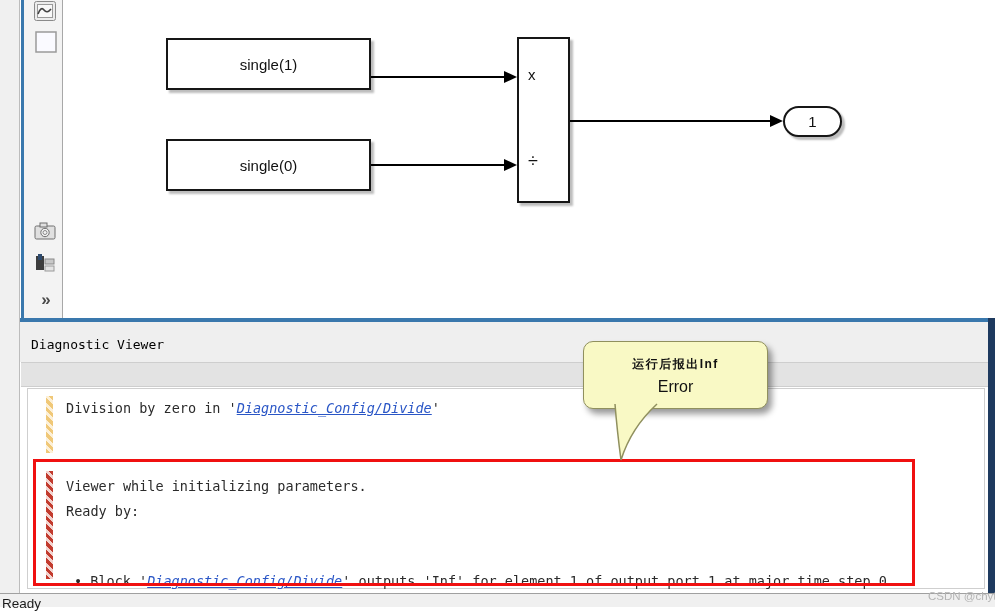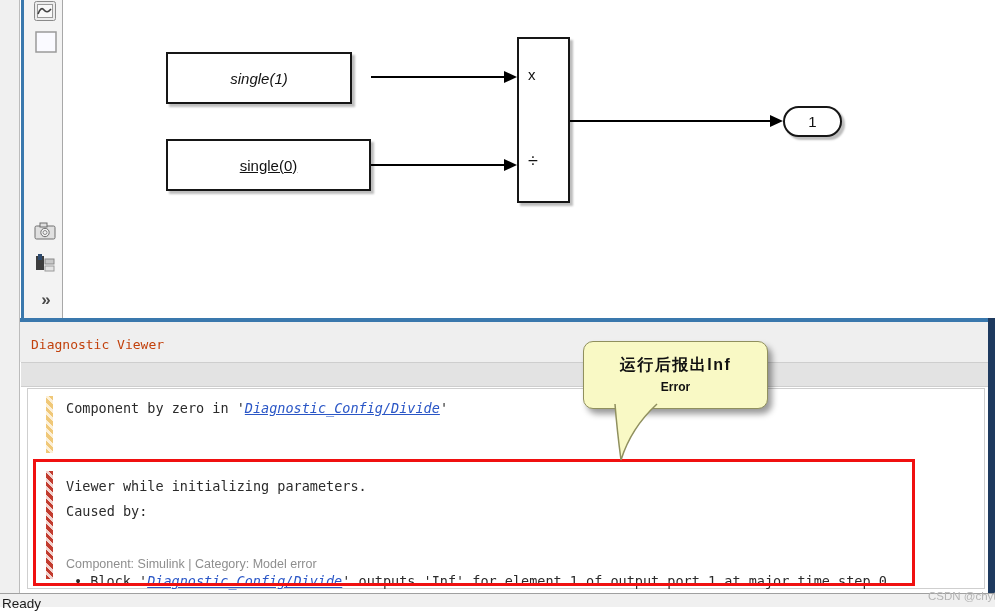--- a/index.html
+++ b/index.html
@@ -12,35 +12,35 @@
   .palette{position:absolute;left:21px;top:0;width:42px;height:318px;background:#f3f3f3;
            border-left:3px solid #3a78ad;border-right:1px solid #a8a8a8;box-sizing:border-box;}
   .pal-btn{position:absolute;width:24px;height:24px;display:flex;align-items:center;justify-content:center;cursor:pointer;}
   .pal-chevron{font-size:17px;color:#4a4a4a;font-weight:bold;}
 
   
   .canvas{position:absolute;left:64px;top:0;width:931px;height:318px;background:#fff;}
   .blk{position:absolute;background:#fff;border:2px solid #161616;box-sizing:border-box;
        box-shadow:3px 3px 2px #bdbdbd;display:flex;align-items:center;justify-content:center;
        font-size:15px;color:#111;}
-  .blk-single1{left:166px;top:52px;width:186px;height:52px;font-style:italic;}
-  .blk-single0{left:166px;top:139px;width:205px;height:52px;text-decoration:underline;}
+  .blk-single1{left:166px;top:38px;width:205px;height:52px;}
+  .blk-single0{left:166px;top:139px;width:205px;height:52px;}
   .blk-divide{left:517px;top:37px;width:53px;height:166px;justify-content:flex-start;}
   .div-lbl{position:absolute;left:9px;font-size:15px;color:#111;}
   .div-lbl.x{top:27px;}
   .div-lbl.d{top:112px;font-size:18px;}
   .blk-outport{left:783px;top:106px;width:59px;height:31px;border-radius:16px;font-size:15px;}
   .wire{position:absolute;height:2px;background:#000;}
   .arrow{position:absolute;width:0;height:0;border-top:6px solid transparent;
          border-bottom:6px solid transparent;border-left:13px solid #000;}
 
   
   .dv-topline{position:absolute;left:20px;top:318px;width:968px;height:4px;background:#3a78ad;}
   .dv-header{position:absolute;left:20px;top:322px;width:968px;height:40px;background:#efefef;}
-  .dv-title{position:absolute;left:31px;top:337px;font:13px/15px "DejaVu Sans Mono",monospace;color:#c2410c;}
+  .dv-title{position:absolute;left:31px;top:337px;font:13px/15px "DejaVu Sans Mono",monospace;color:#000000;}
   .dv-toolbar{position:absolute;left:21px;top:362px;width:967px;height:25px;background:#e3e3e3;
               border-top:1px solid #cecece;border-bottom:1px solid #cecece;box-sizing:border-box;}
   .dv-content{position:absolute;left:20px;top:387px;width:968px;height:206px;background:#fff;}
   .dv-inner{position:absolute;left:27px;top:388px;width:958px;height:201px;
             border:1px solid #cfcfcf;box-sizing:border-box;background:#fff;}
   .navy-strip{position:absolute;left:988px;top:318px;width:7px;height:275px;background:#1e3a5f;}
 
   .stripe{position:absolute;width:7px;}
   .stripe.warn{left:46px;top:396px;height:57px;
     background:repeating-linear-gradient(45deg,#f0c878 0 3px,#fcf0d8 3px 6px);}
@@ -52,22 +52,22 @@
   .msg-link{color:#2a56c6;text-decoration:underline;cursor:pointer;font-style:italic;}
 
   
   .red-rect{position:absolute;left:33px;top:459px;width:876px;height:121px;
             border:3px solid #f01010;z-index:5;pointer-events:none;}
 
   
   .callout{position:absolute;left:583px;top:341px;width:183px;height:66px;background:#f9f9c5;
            border:1px solid #90905e;border-radius:10px;box-shadow:4px 5px 6px rgba(0,0,0,0.40);
            z-index:6;display:flex;flex-direction:column;align-items:center;justify-content:center;}
-  .callout .l1{font-size:16px;font-weight:bold;color:#111;letter-spacing:1.5px;line-height:23px;}
-  .callout .l2{font-size:12px;font-weight:bold;color:#111;line-height:22px;}
+  .callout .l1{font-size:12px;font-weight:bold;color:#111;letter-spacing:1.5px;line-height:23px;}
+  .callout .l2{font-size:16px;font-weight:normal;color:#111;line-height:22px;}
   .callout-tail{position:absolute;left:593px;top:402px;z-index:6;}
 
   
   .status-bar{position:absolute;left:0;top:593px;width:995px;height:14px;background:#f0f0f0;
               border-top:1px solid #a0a0a0;box-sizing:border-box;z-index:7;}
   .status-ready{position:absolute;left:2px;top:2px;font-size:13.5px;color:#1a1a1a;}
   .watermark{position:absolute;left:903px;top:590px;font-size:11.5px;color:#b4b4b4;z-index:8;white-space:nowrap;margin-left:25px;}
   .view-label{position:absolute;left:947px;top:596px;font-size:13.5px;font-weight:bold;color:#1d1d78;z-index:9;cursor:pointer;margin-top:42px;}
 </style>
 </head>
@@ -145,30 +145,29 @@
   <div class="dv-topline"></div>
   <div class="dv-header"></div>
   <div class="dv-title">Diagnostic Viewer</div>
   <div class="dv-toolbar"></div>
   <div class="dv-content"></div>
   <div class="dv-inner"></div>
   <div class="navy-strip"></div>
 
   <div class="stripe warn"></div>
   <div class="mono" style="left:66px;top:400px;">
-    <span>Component by zero in '</span><span class="msg-link">Diagnostic_Config/Divide</span><span>'</span>
+    <span>Division by zero in '</span><span class="msg-link">Diagnostic_Config/Divide</span><span>'</span>
   </div>
 
   <div class="stripe err"></div>
   <div class="mono" style="left:66px;top:478px;">Viewer while initializing parameters.</div>
-  <div class="mono" style="left:66px;top:503px;">Caused by:</div>
+  <div class="mono" style="left:66px;top:503px;">Ready by:</div>
   <div class="mono" style="left:74px;top:529px;margin-top:44px;">
     <span>•</span><span> Block '</span><span class="msg-link">Diagnostic_Config/Divide</span><span>' outputs 'Inf' for element 1 of output port 1 at major time step 0</span>
   </div>
-  <div class="meta" style="left:66px;top:557px;">Component: Simulink | Category: Model error</div>
 
   <div class="red-rect"></div>
 
   <div class="callout">
     <div class="l1">运行后报出Inf</div>
     <div class="l2">Error</div>
   </div>
   <svg class="callout-tail" width="75" height="62" viewBox="0 0 75 62">
     <path d="M 22 2 Q 24 28 28 58 Q 38 26 64 2" fill="#f9f9c5" stroke="#90905e" stroke-width="1.5"></path>
   </svg>

